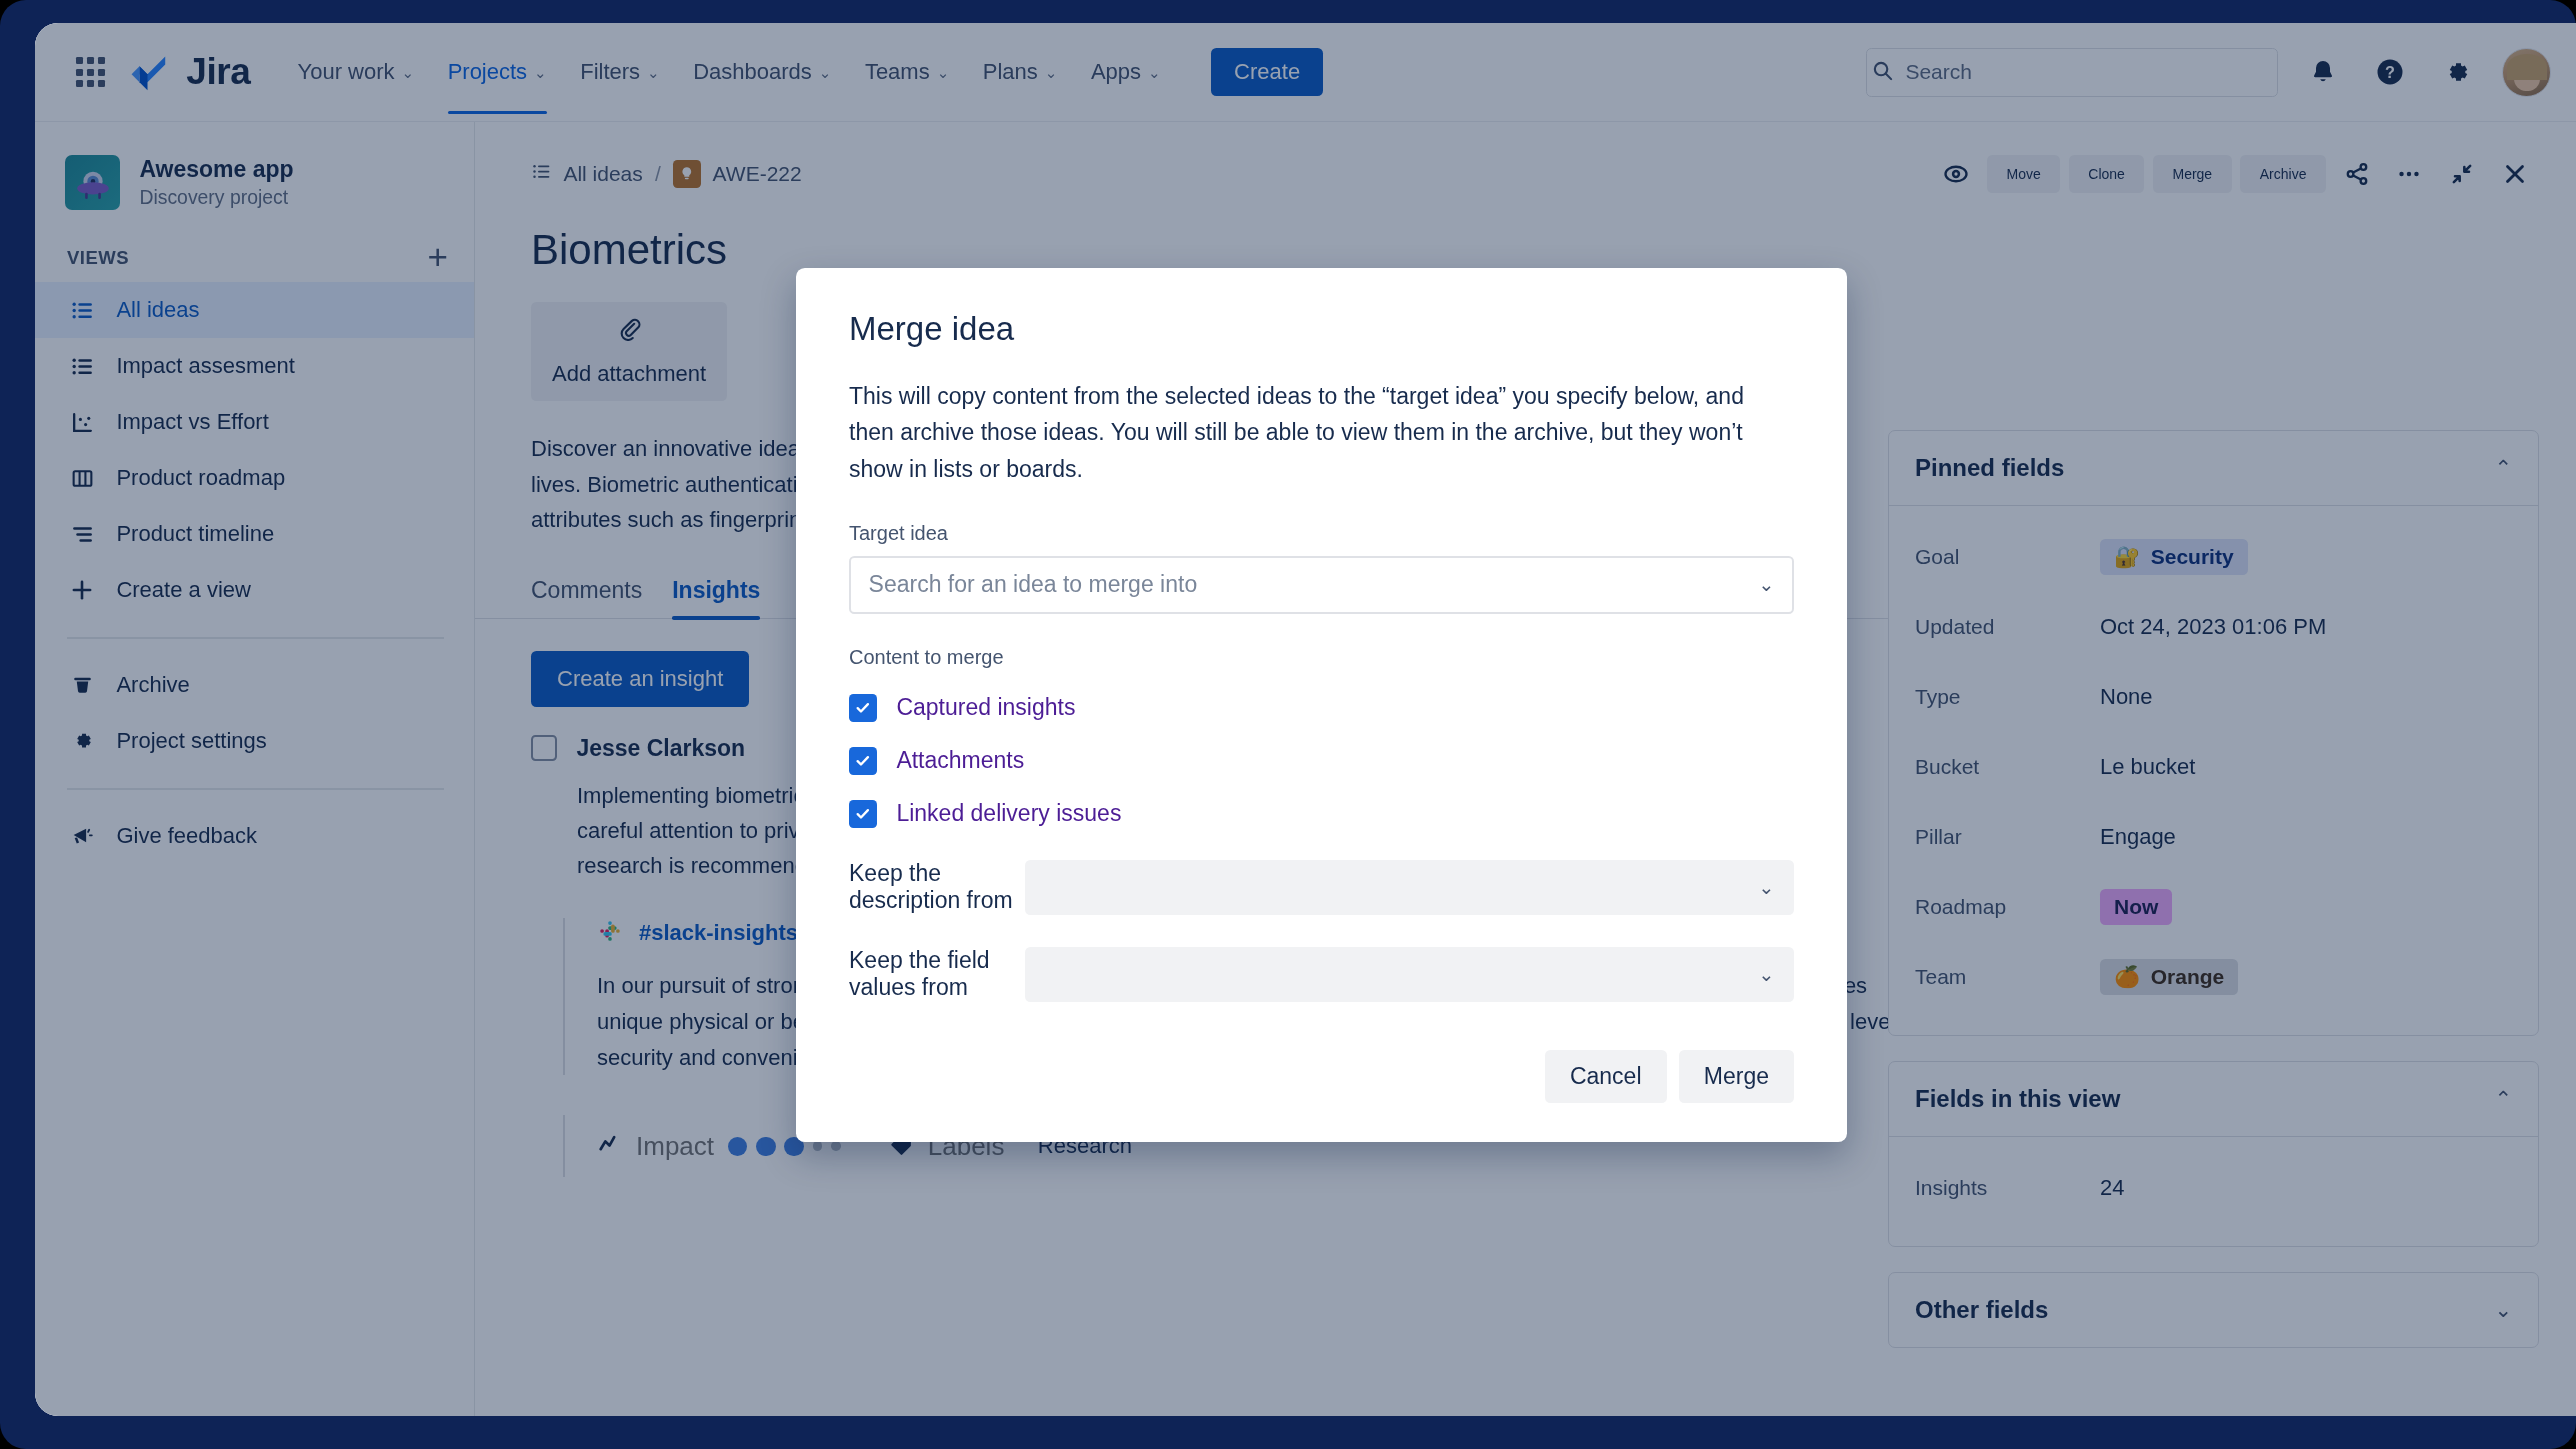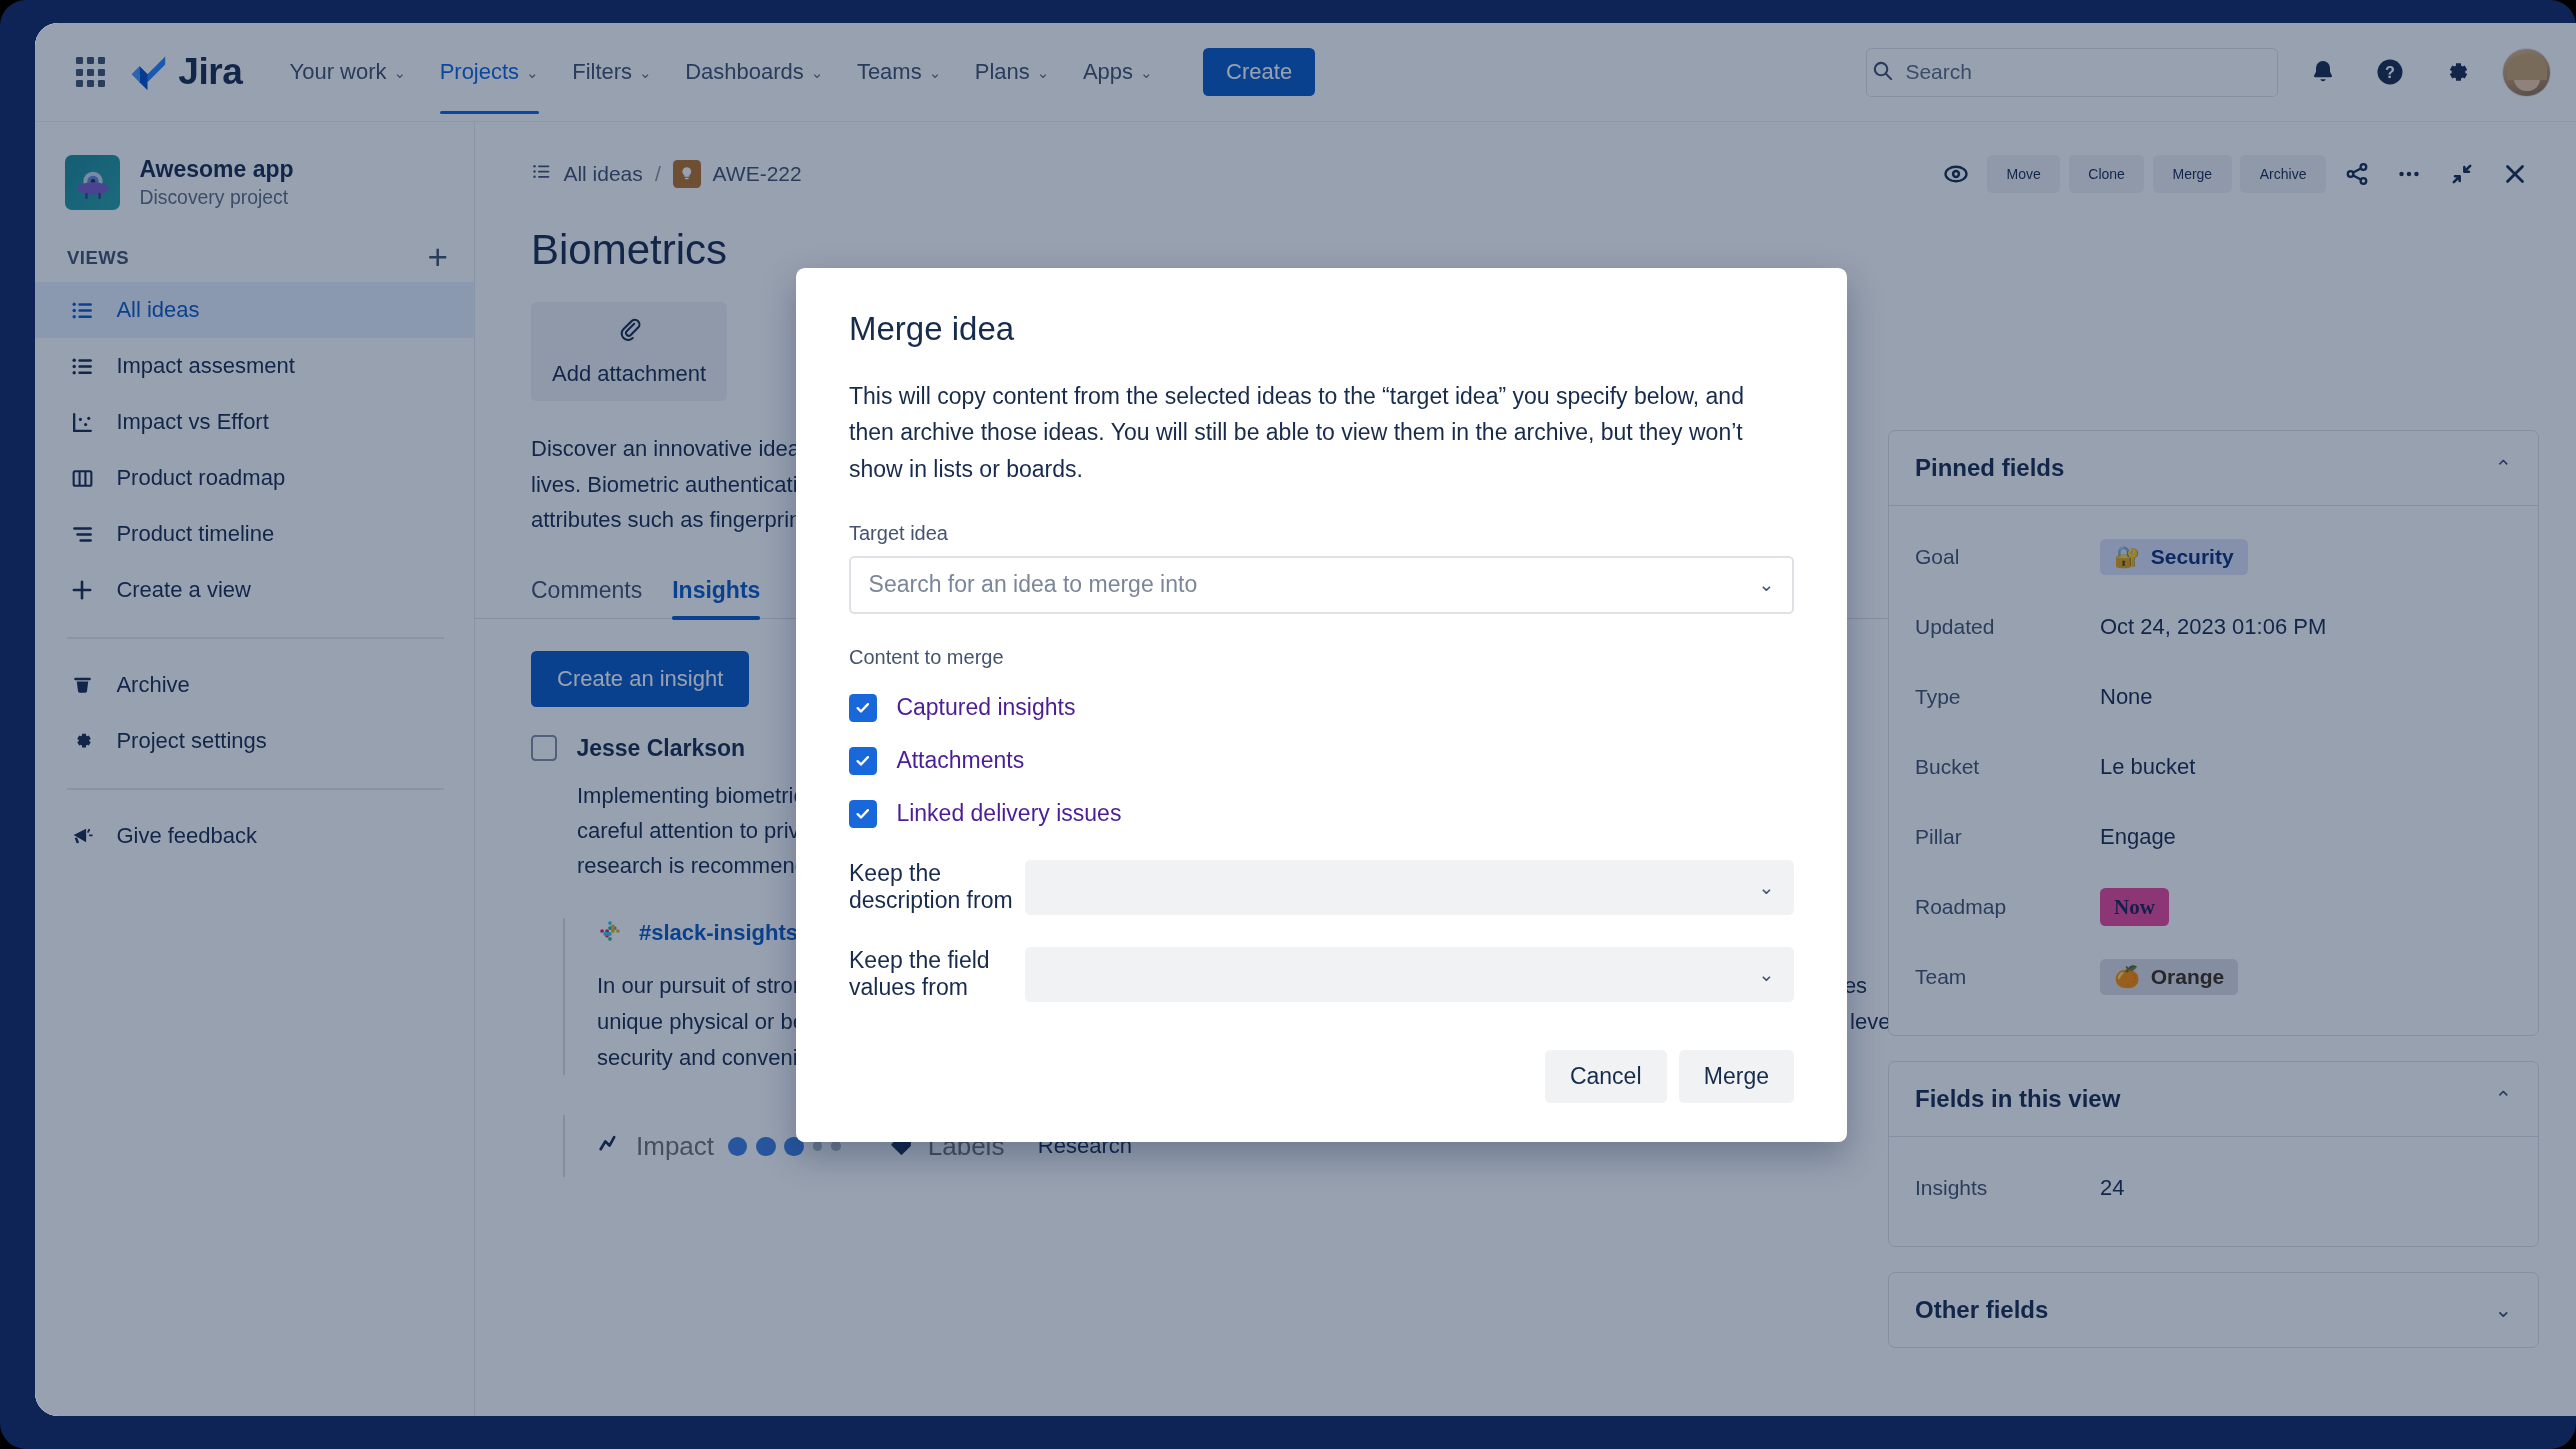--- a/index.html
+++ b/index.html
@@ -37,21 +37,21 @@
     background: #ffffff;
     display: flex; align-items: center;
     padding: 0 25px 0 30px;
     border-bottom: 0.9px solid #eceef1;
     z-index: 10;
   }
   .appswitcher { width: 51px; height: 51px; display: flex; align-items: center; justify-content: center; border-radius: 5.3px; cursor: pointer; }
   .grid9 { display: grid; grid-template-columns: repeat(3, 7px); grid-template-rows: repeat(3, 7px); gap: 4.4px; }
   .grid9 i { background: #44546f; border-radius: 1.3px; display: block; width: 7px; height: 7px; }
 
-  .jiralogo { display: flex; align-items: center; gap: 11px; margin-left: 12.3px; cursor: pointer; }
+  .jiralogo { display: flex; align-items: center; gap: 19px; margin-left: 12.3px; cursor: pointer; }
   .jiralogo .mark { width: 39px; height: 39px; position: relative; }
   .jiralogo .word { font-size: 37px; font-weight: 700; color: #172b4d; letter-spacing: -0.4px; }
 
   .navitems { display: flex; align-items: center; margin-left: 32px; gap: 3.5px; }
   .navitem {
     display: flex; align-items: center; gap: 7px;
     padding: 9.7px 15px; border-radius: 5.3px;
     font-size: 22px; color: #42526e; cursor: pointer; position: relative;
     white-space: nowrap;
   }
@@ -197,21 +197,21 @@
   .card { border: 1.8px solid #dfe1e6; border-radius: 7px; background: #fff; margin-bottom: 25px; }
   .card-head { display: flex; align-items: center; padding: 23px 26px; }
   .card-title { font-size: 24px; font-weight: 700; color: #172b4d; }
   .chev { margin-left: auto; font-size: 21px; color: #44546f; cursor: pointer; }
   .card-body { border-top: 1.8px solid #dfe1e6; padding: 16px 26px 23px 26px; }
   .frow { display: flex; align-items: center; min-height: 70px; }
   .fname { width: 185px; font-size: 21px; color: #44546f; flex: none; }
   .fval { font-size: 22px; color: #172b4d; }
   .pill { display: inline-flex; align-items: center; gap: 10.6px; padding: 6.2px 14px; border-radius: 5.3px; font-size: 21px; font-weight: 700; }
   .pill.goal { background: #dee3f8; color: #0d2f7a; }
-  .pill.now { background: #ec4899; color: #1c1f52; font-family: Liberation Serif, serif; }
+  .pill.now { background: #f0abfc; color: #1c1f52; }
   .pill.team { background: #dcdfe4; color: #3d2b1b; }
 
   
   .modal {
     position: absolute; left: 761px; top: 245px; width: 1051px;
     background: #fff; border-radius: 8.8px; z-index: 60;
     box-shadow: 0 14px 35px rgba(9,30,66,0.30);
     padding: 42px 53px 39px 53px;
   }
   .modal-title { font-size: 33px; font-weight: 500; color: #172b4d; }

